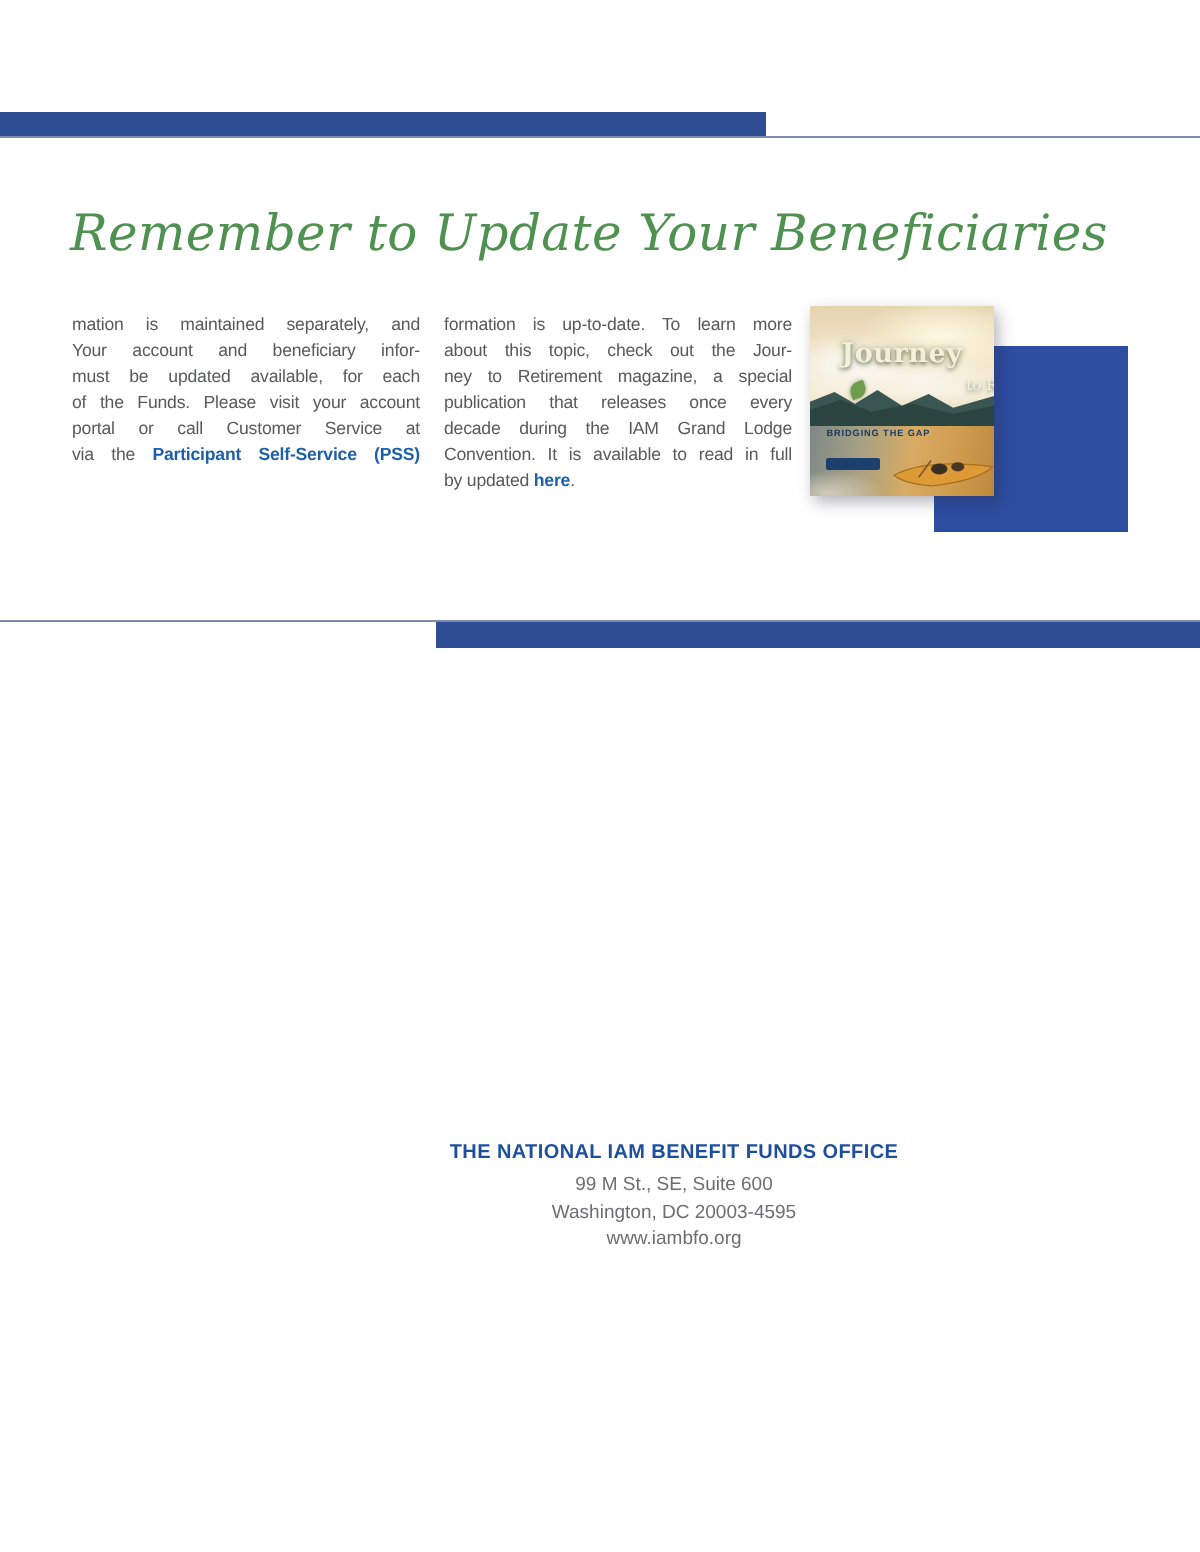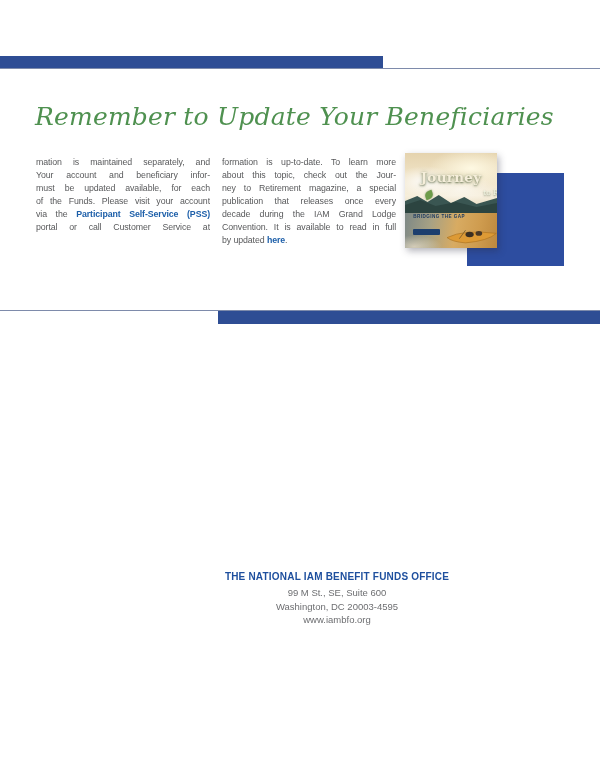--- a/index.html
+++ b/index.html
@@ -66,22 +66,22 @@
   <div class="topbar"></div>
   <div class="toprule"></div>
 
   <h1 class="headline">Remember to Update Your Beneficiaries</h1>
 
   <div class="col col-left">
       <div class="tline"><span>mation is maintained separately, and</span></div>
       <div class="tline"><span>Your account and beneficiary infor-</span></div>
       <div class="tline"><span>must be updated available, for each</span></div>
       <div class="tline"><span>of the Funds. Please visit your account</span></div>
+      <div class="tline"><span>portal or call Customer Service at</span></div>
       <div class="tline"><span>via the </span><span class="link">Participant Self-Service (PSS)</span></div>
-      <div class="tline"><span>portal or call Customer Service at</span></div>
     </div>
   <div class="col col-right">
       <div class="tline"><span>formation is up-to-date. To learn more</span></div>
       <div class="tline"><span>about this topic, check out the Jour-</span></div>
       <div class="tline"><span>ney to Retirement magazine, a special</span></div>
       <div class="tline"><span>publication that releases once every</span></div>
       <div class="tline"><span>decade during the IAM Grand Lodge</span></div>
       <div class="tline"><span>Convention. It is available to read in full</span></div>
       <div class="tline tlast"><span>by updated </span><span class="link">here</span><span>.</span></div>
     </div>

